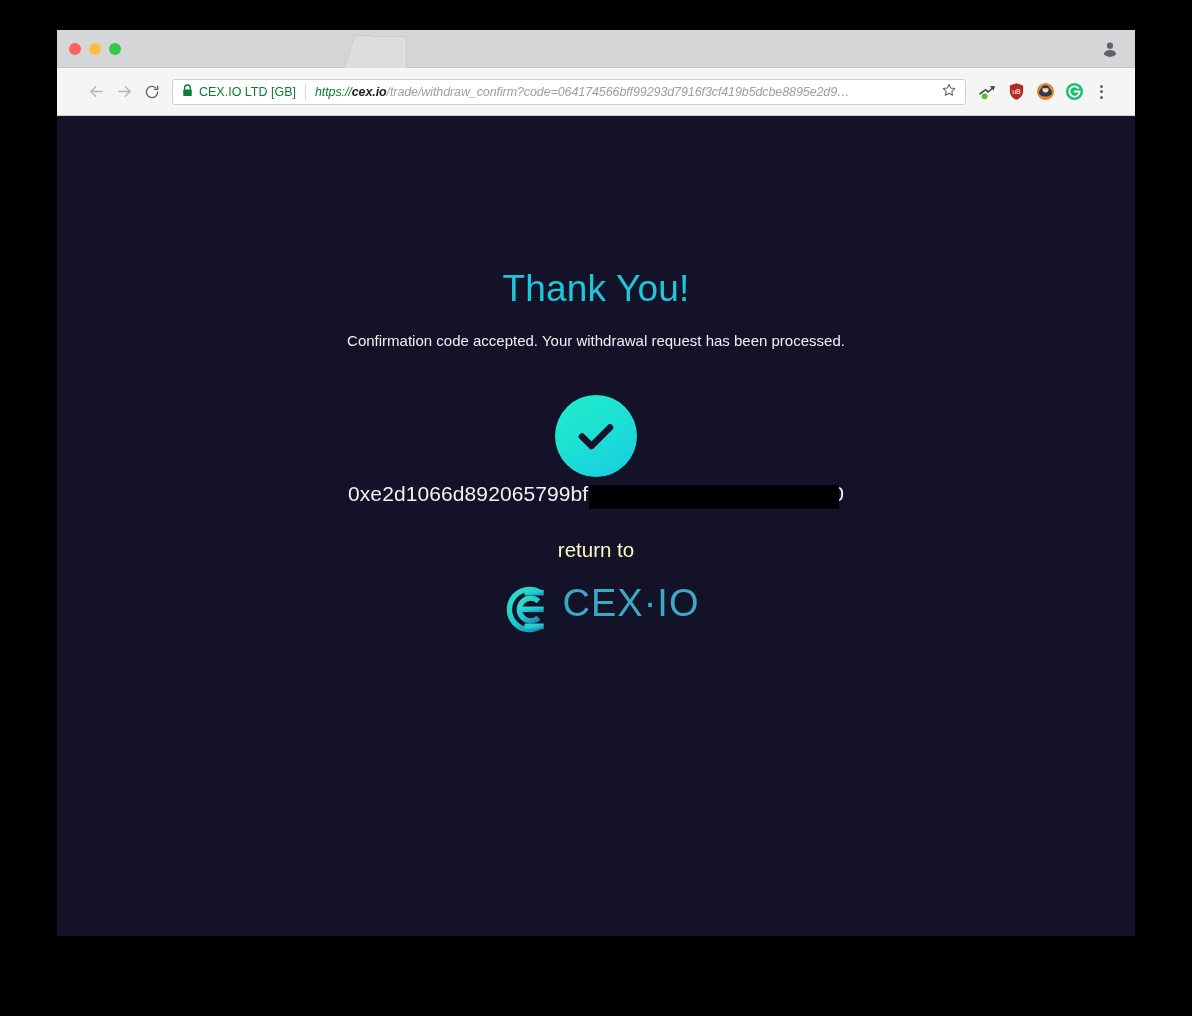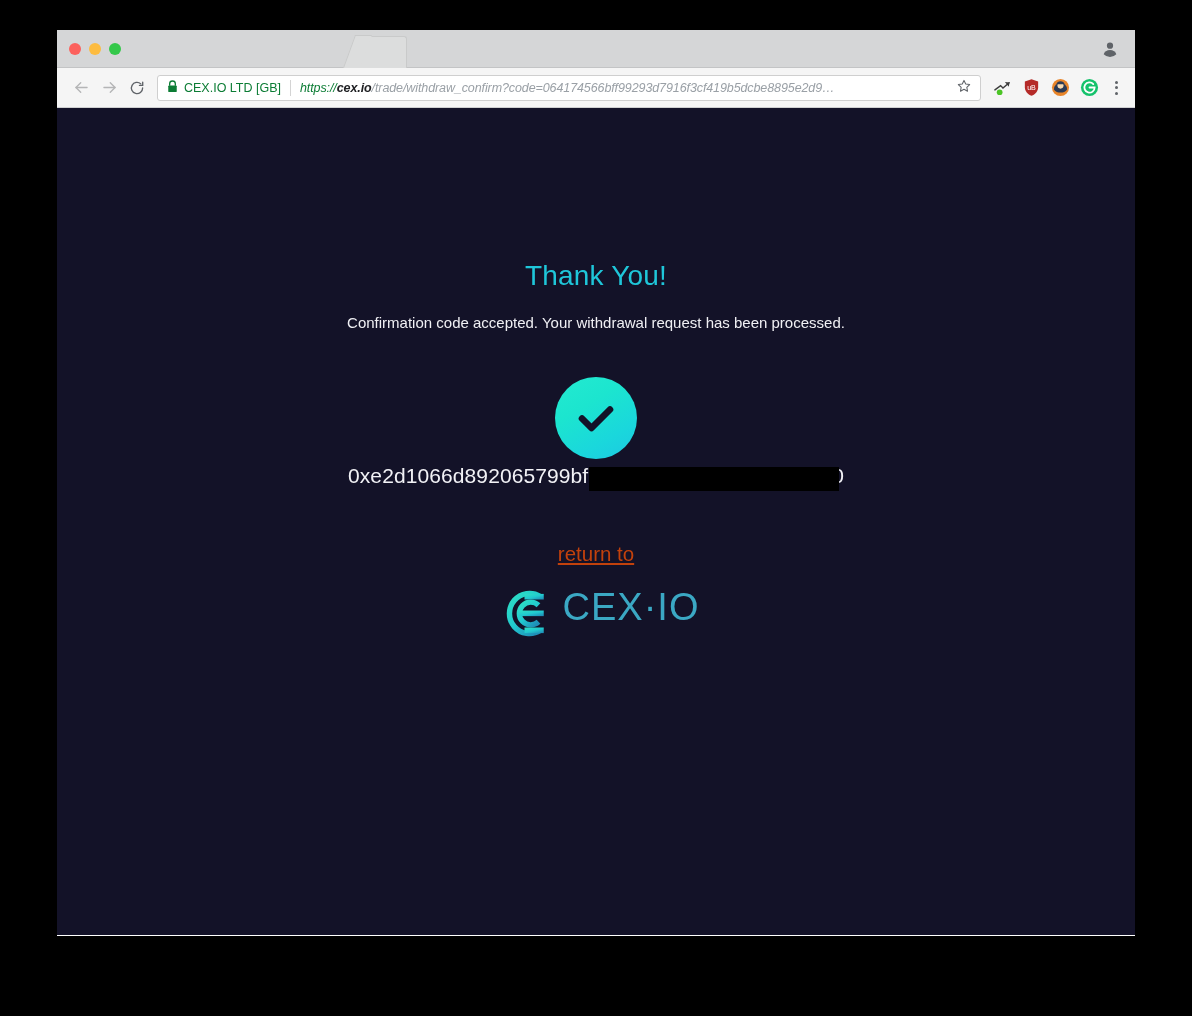--- a/index.html
+++ b/index.html
@@ -119,26 +119,26 @@
   #profile-icon {
     position: absolute;
     right: 14px; top: 8px;
     width: 22px; height: 22px;
     color: #5f6368;
   }
 
   
   #toolbar {
     position: relative;
-    height: 40px;
+    height: 48px;
     background: #f5f5f5;
     border-bottom: 1px solid #cfd0d1;
     display: flex;
     align-items: center;
-    padding: 0 10px;
+    padding: 0 25px;
   }
   .nav-btn {
     width: 28px; height: 28px;
     display: flex; align-items: center; justify-content: center;
     color: #b4b5b6;
     flex: 0 0 28px;
     cursor: default;
   }
   .nav-btn.enabled { color: #5f6368; cursor: pointer; }
   #omnibox {
@@ -196,21 +196,21 @@
     color: #ffffff;
     overflow: hidden;
   }
   #page-inner {
     position: absolute;
     left: 0; right: 0;
     top: 152px;
     text-align: center;
   }
   #thank-you {
-    font-size: 28px;
+    font-size: 37px;
     font-weight: normal;
     color: #1fc6d9;
     margin: 0 0 18px 0;
     letter-spacing: 0.2px;
   }
   #confirm-text {
     font-size: 15px;
     line-height: 26px;
     color: #f0f0f4;
     margin: 0 auto;
@@ -240,24 +240,23 @@
   #redaction-bar {
     position: absolute;
     left: 50%;
     margin-left: -7px;
     top: 3px;
     width: 250px;
     height: 24px;
     background: #000000;
   }
   #return-to {
-    margin-top: 54px;
+    margin-top: 32px;
     font-size: 20.5px;
-    color: #c2410c;
-    text-decoration: underline;
+    color: #fef9c3;
   }
   #cex-logo {
     margin-top: 22px;
     display: flex;
     justify-content: center;
     gap: 14px;
     cursor: pointer;
   }
   #cex-wordmark {
     font-size: 38px;

